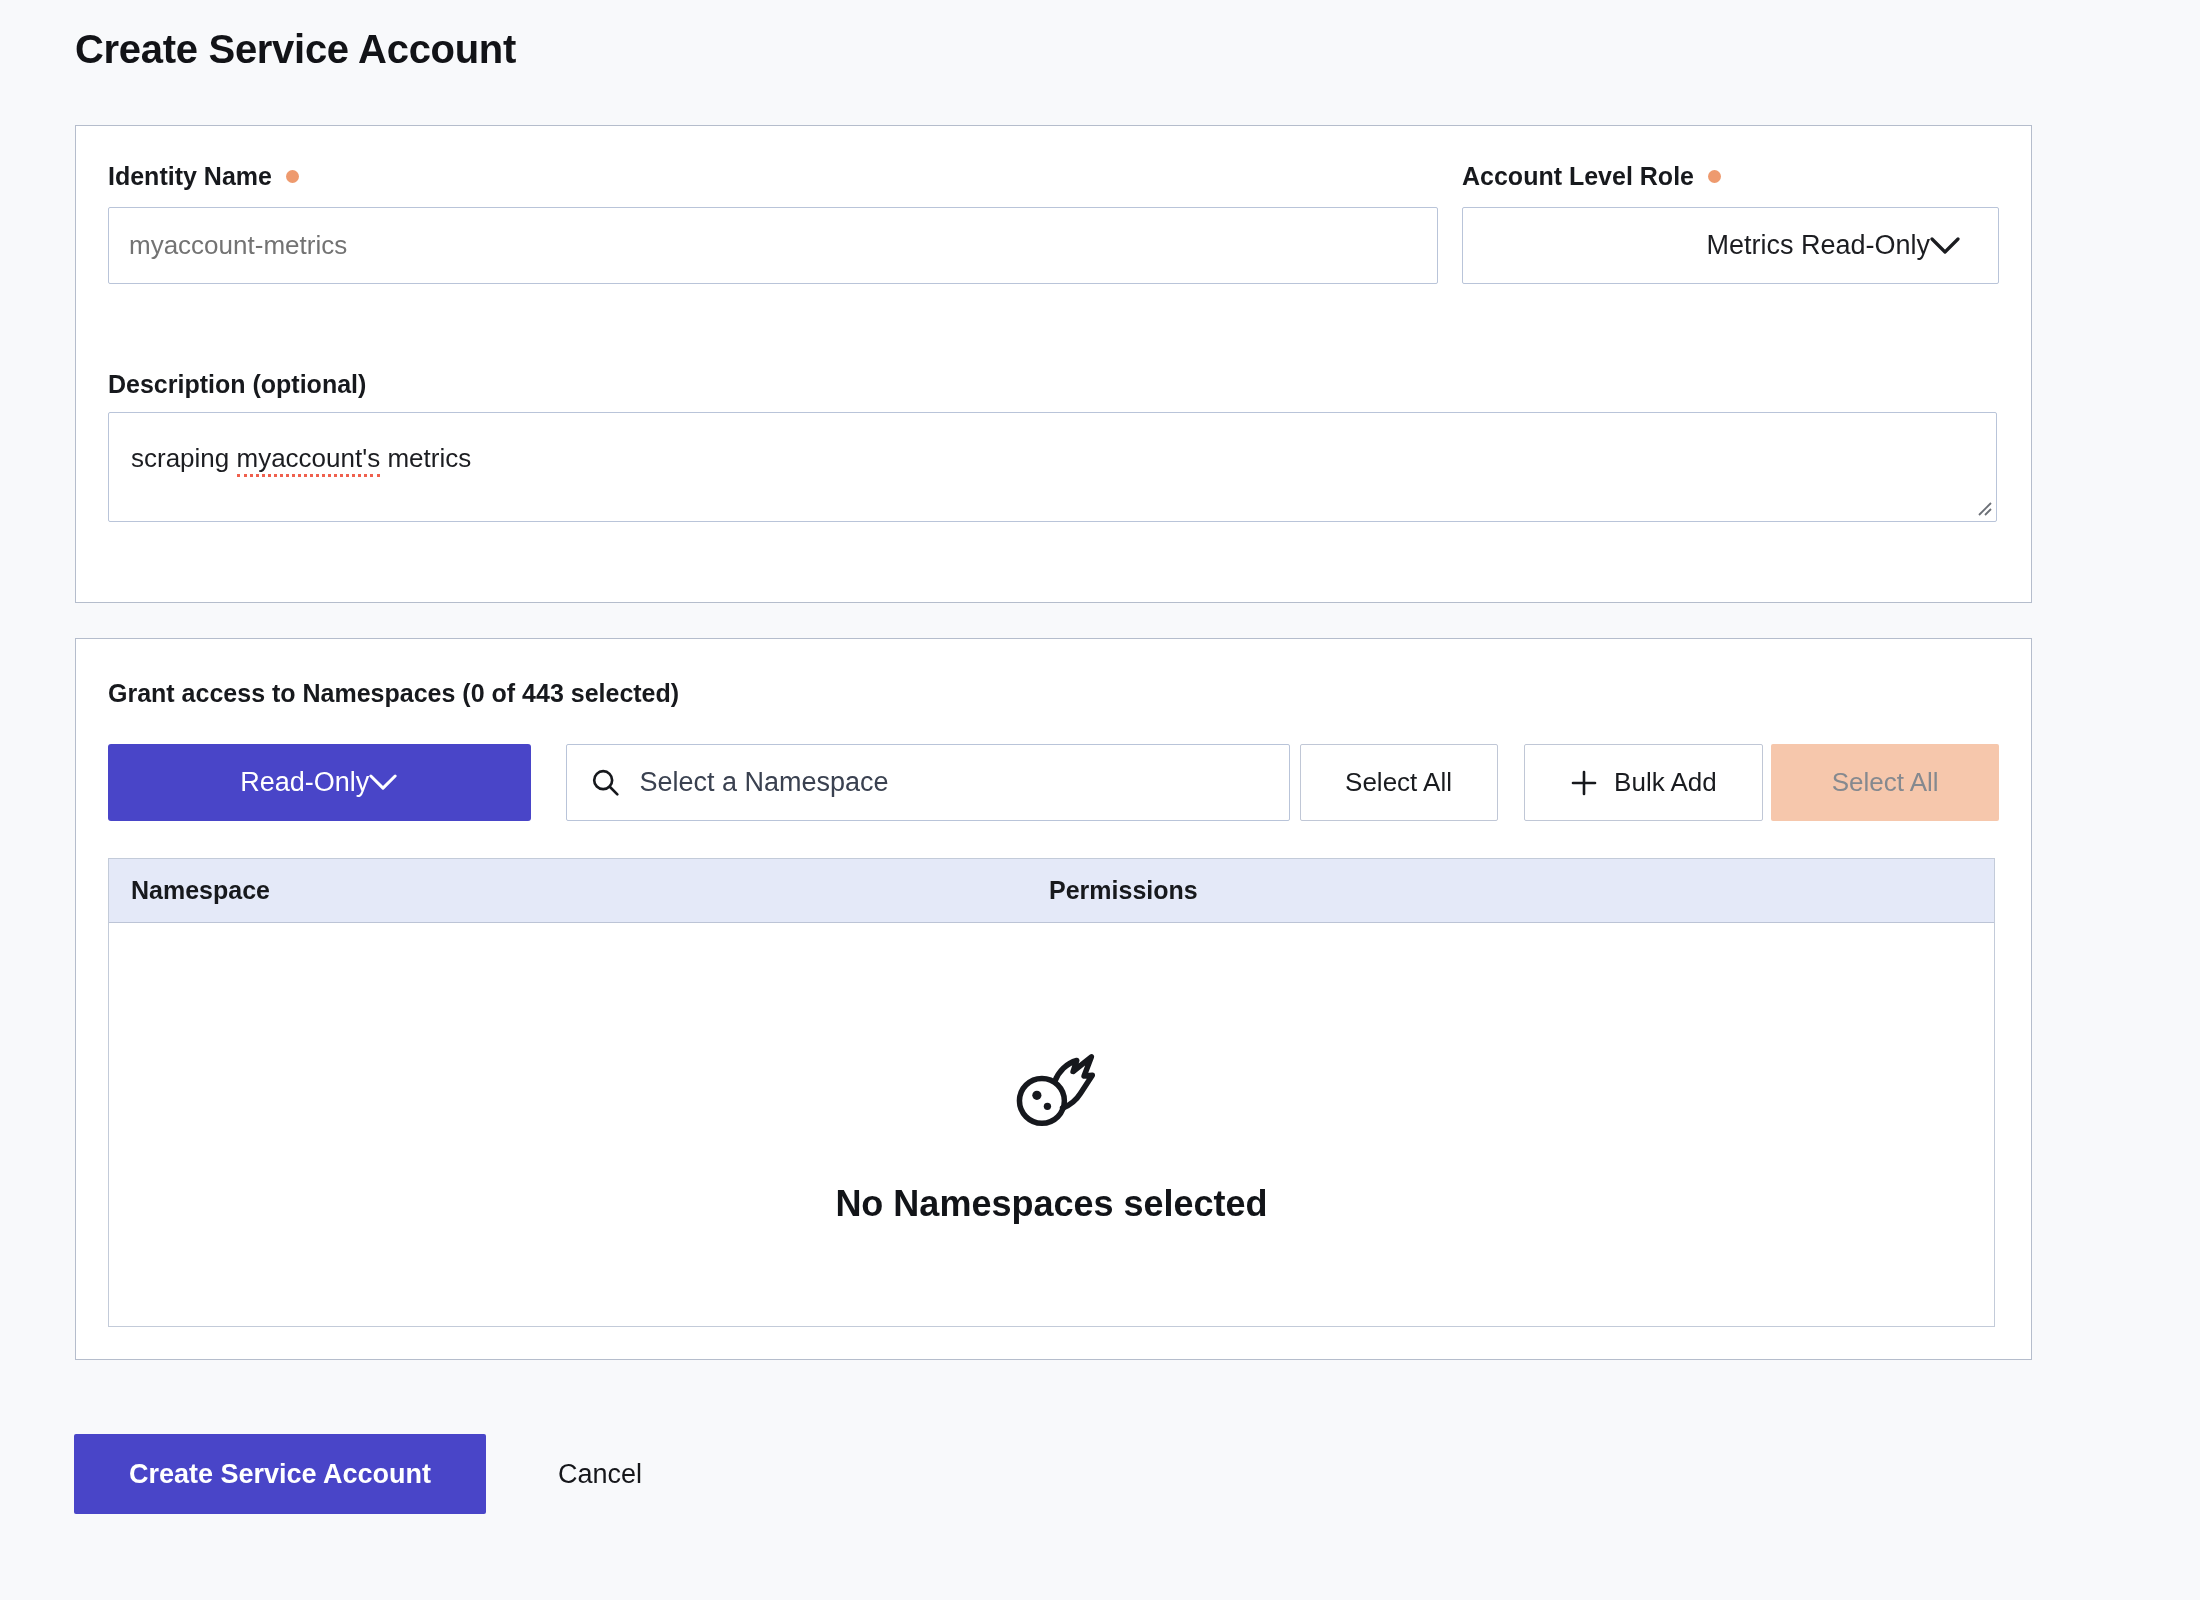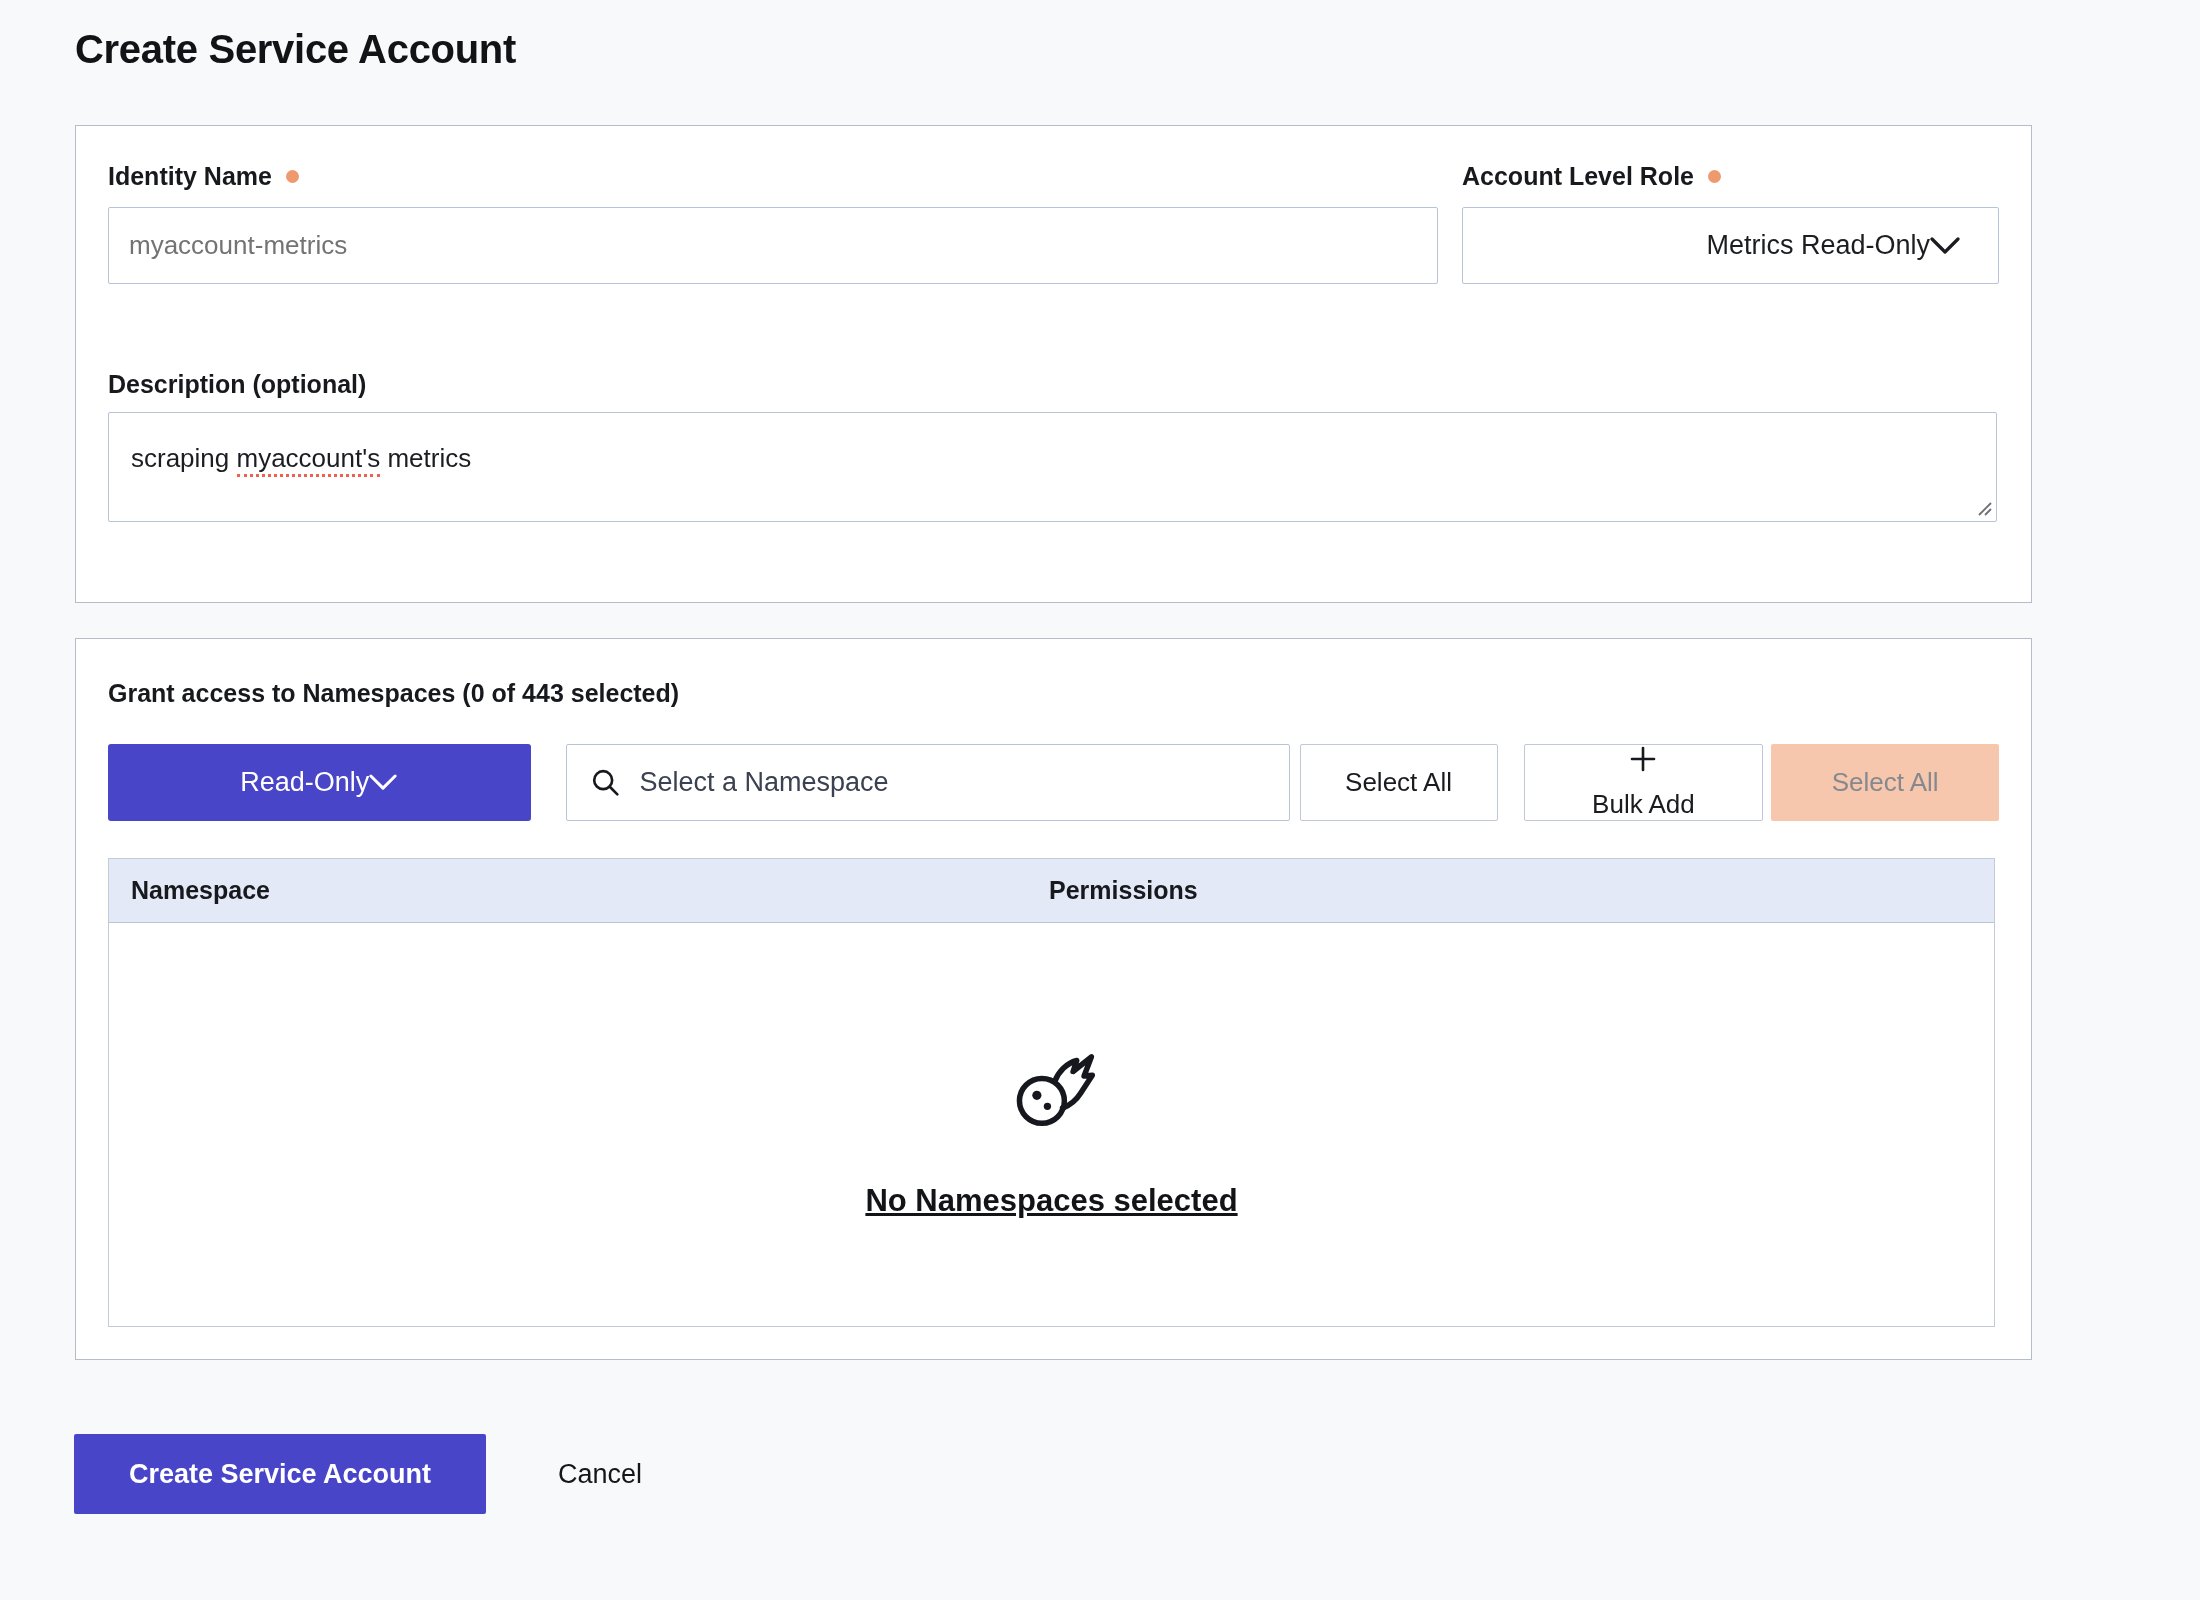--- a/index.html
+++ b/index.html
@@ -152,21 +152,21 @@
   .btn-outline {
     height: 77px;
     background: #fff;
     border: 1px solid #c0c7d6;
     color: #191b1f;
     display: flex;
     align-items: center;
     justify-content: center;
   }
   .btn-select-all { width: 200px; margin-left: 10px; }
-  .btn-bulk-add { width: 242px; margin-left: 26px; gap: 16px; flex-direction: column; }
+  .btn-bulk-add { width: 242px; margin-left: 26px; gap: 16px; }
   .btn-remove-all {
     width: 230px; height: 77px;
     margin-left: 8px;
     background: #f6c7ac;
     color: #85898f;
     cursor: default;
   }
 
   .ns-table { margin-top: 37px; width: 1887px; border: 1px solid #c3cbd9; }
   .thead {
@@ -180,24 +180,23 @@
   .th-namespace { padding-left: 22px; width: 940px; }
   .th-permissions { padding-left: 0; }
   .tbody {
     height: 403px;
     background: #fff;
     text-align: center;
   }
   .empty-state { padding-top: 120px; }
   .empty-text {
     margin-top: 46px;
-    font-size: 31px;
+    font-size: 36px;
     font-weight: 700;
     color: #121418;
-    text-decoration: underline;
   }
 
   .footer { display: flex; align-items: center; margin-top: 74px; margin-left: -1px; }
   .btn-create {
     width: 412px;
     height: 80px;
     font-size: 27px;
     font-weight: 700;
   }
   .btn-cancel {

